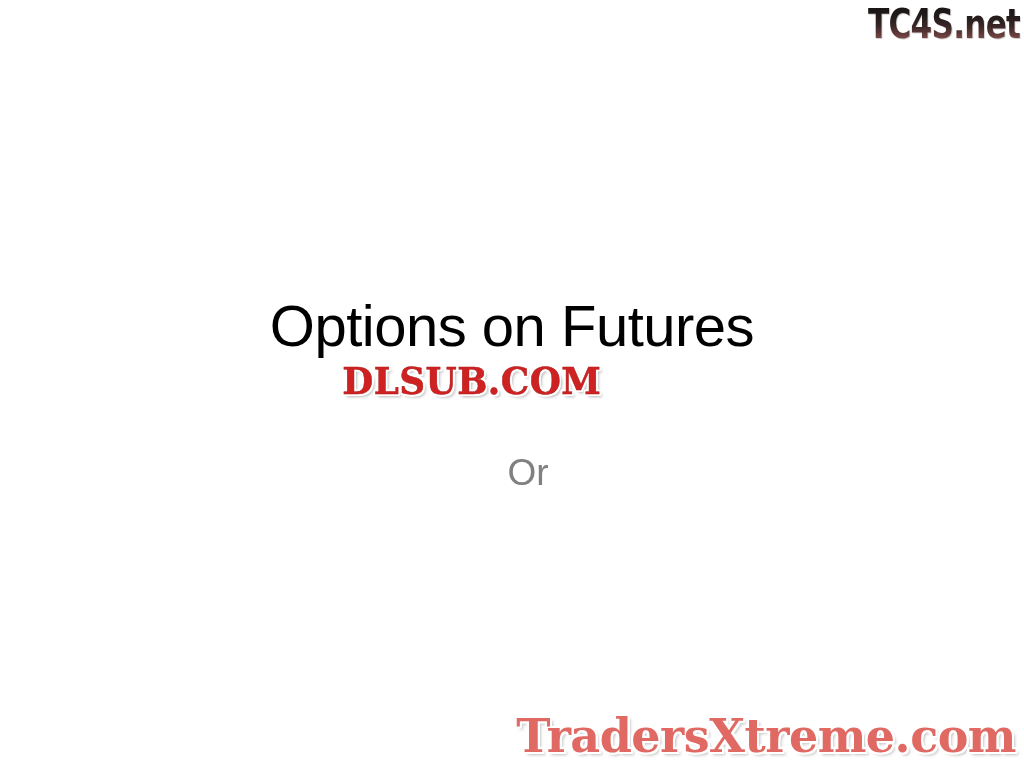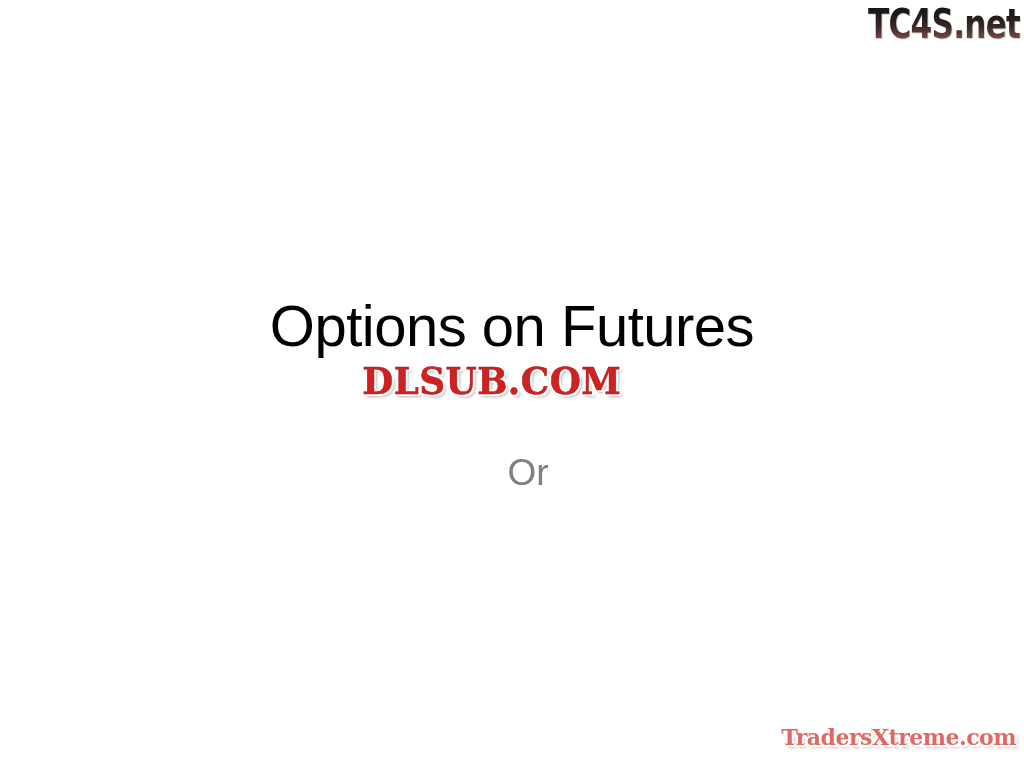--- a/index.html
+++ b/index.html
@@ -81,21 +81,20 @@
   }
 
   
   .wm-dlsub {
     position: absolute;
     left: 0;
     top: 360px;
     width: 944px;
     text-align: center;
     white-space: nowrap;
-    padding-left: 20px;
   }
   .wm-dlsub .txt {
     display: inline-block;
     font-family: "DejaVu Serif", serif;
     font-weight: 700;
     font-size: 38px;
     line-height: 42px;
     letter-spacing: 0.5px;
     transform: scaleX(0.94);
     color: #ce2222;
@@ -116,21 +115,21 @@
   .wm-traders {
     position: absolute;
     right: 8px;
     bottom: 12px;
     white-space: nowrap;
   }
   .wm-traders .txt {
     display: inline-block;
     font-family: "DejaVu Serif", serif;
     font-weight: 700;
-    font-size: 22px;
+    font-size: 46px;
     line-height: 38px;
     letter-spacing: -0.5px;
     color: #e06a63;
     -webkit-text-stroke: 1.2px #4a1a18;
     paint-order: stroke fill;
     text-shadow:
        2px 0 0 #ffffff,
       -2px 0 0 #ffffff,
        0 2px 0 #ffffff,
        0 -2px 0 #ffffff,

